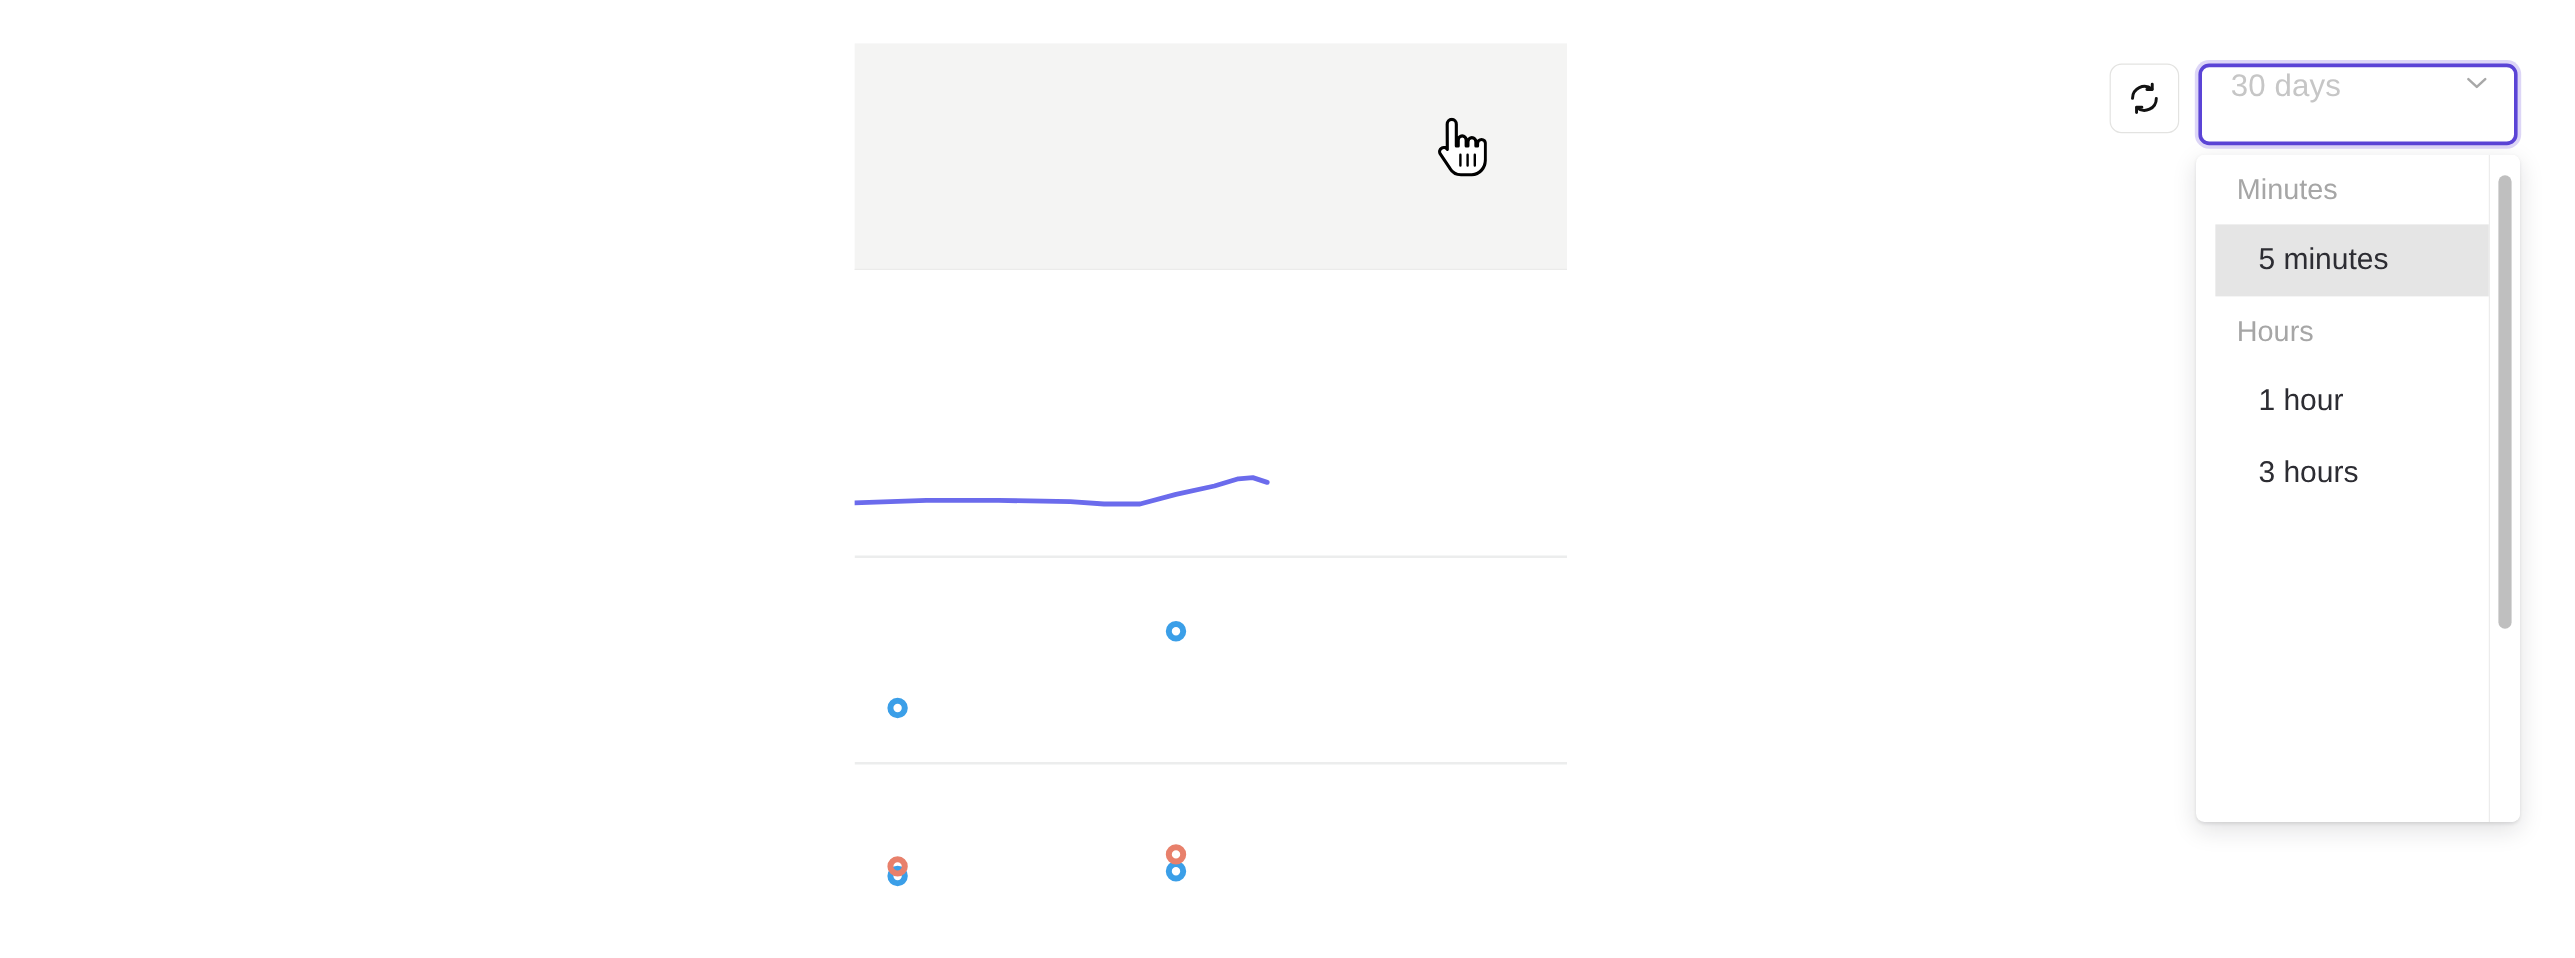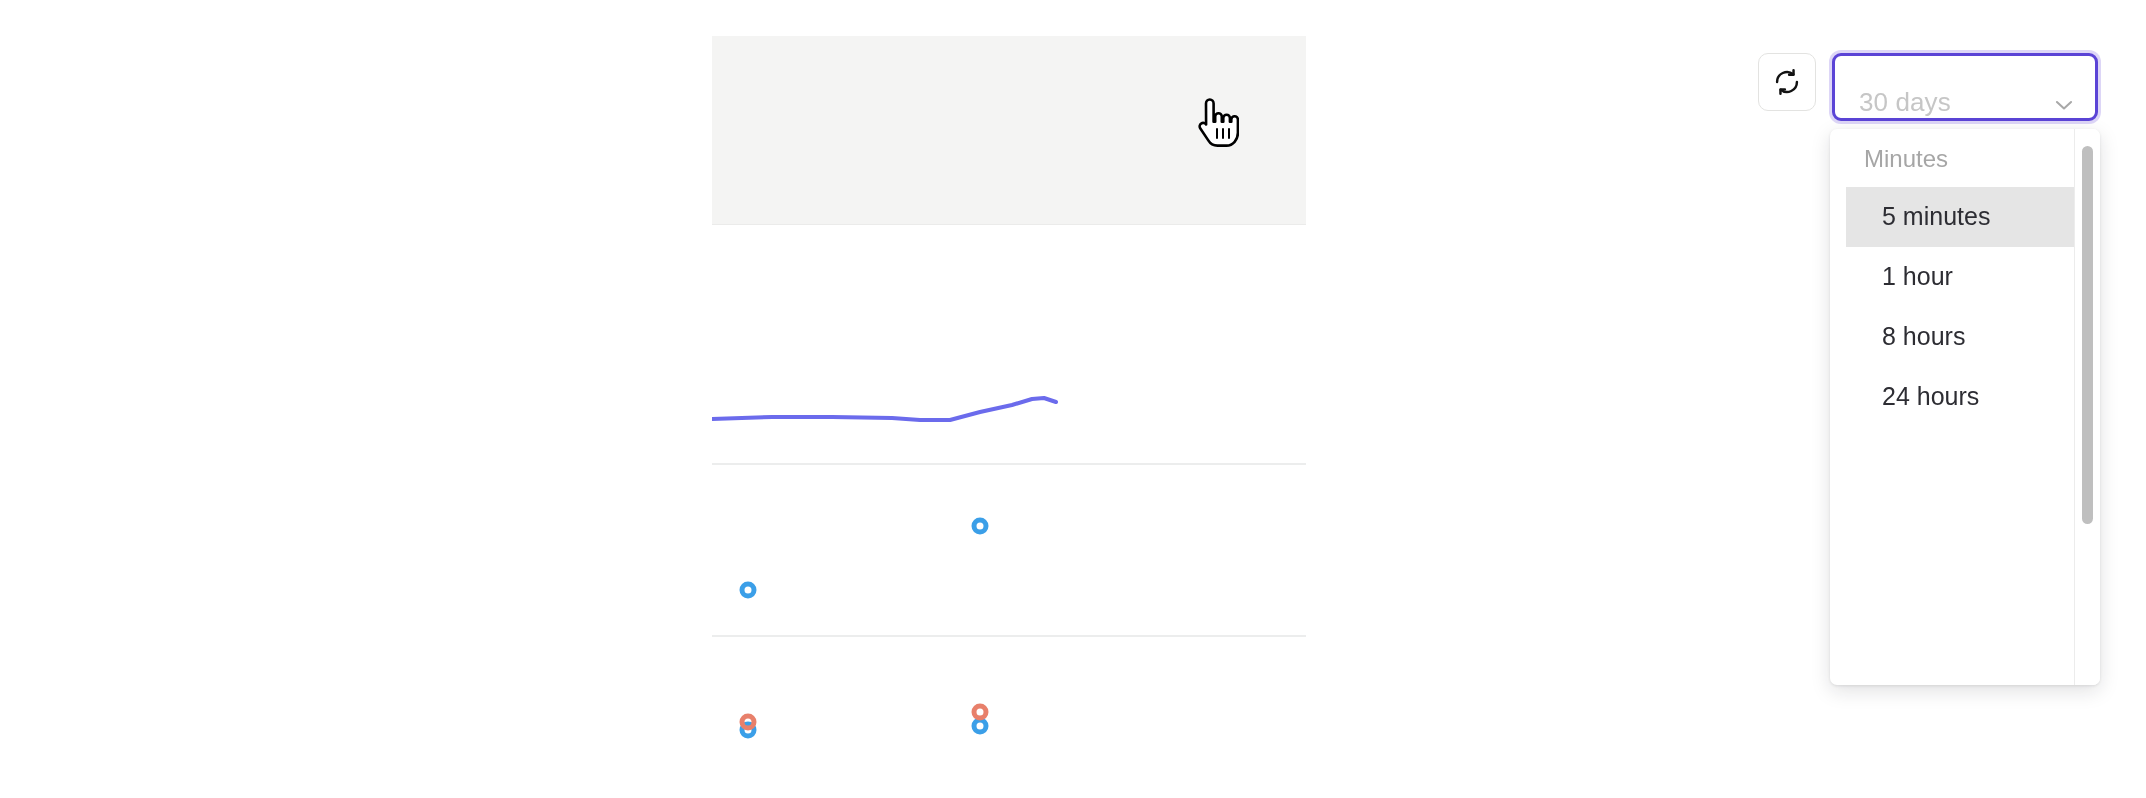--- a/index.html
+++ b/index.html
@@ -74,21 +74,21 @@
     position: relative;
   }
   #range-select {
     width: 266px;
     height: 68px;
     border: 3px solid #5b44d6;
     border-radius: 9px;
     background: #ffffff;
     box-shadow: 0 0 0 3px rgba(124,98,226,0.26);
     display: flex;
-    align-items: flex-end;
+    align-items: flex-start;
     justify-content: space-between;
     padding: 0 18px 0 24px;
     box-sizing: border-box;
     cursor: pointer;
     position: relative;
     z-index: 4;
   }
   #range-select-value {
     font-size: 26px;
     color: #c6c6c6;
@@ -215,23 +215,23 @@
       <span id="range-select-value">30 days</span>
       <svg class="chevron" width="26" height="26" viewBox="0 0 24 24" fill="none" xmlns="http://www.w3.org/2000/svg">
         <path d="M5.5 9.2 12 15.2l6.5-6" stroke="#a8a8a8" stroke-width="1.9" stroke-linecap="round" stroke-linejoin="round"></path>
       </svg>
     </div>
 
     <div id="range-dropdown">
       <div id="range-dropdown-scroll">
           <div class="opt-group-label">Minutes</div>
           <div class="opt-item is-active">5 minutes</div>
+          <div class="opt-group-label">Hours</div>
           <div class="opt-item">1 hour</div>
-          <div class="opt-item">8 hours</div>
-          <div class="opt-item">24 hours</div>
+          <div class="opt-item">3 hours</div>
         </div>
       <div id="dropdown-scrollbar-track">
         <div id="dropdown-scrollbar-thumb"></div>
       </div>
     </div>
 
   </div>
 </div>
 
 <svg id="mouse-cursor" viewBox="0 0 46 56" xmlns="http://www.w3.org/2000/svg">

